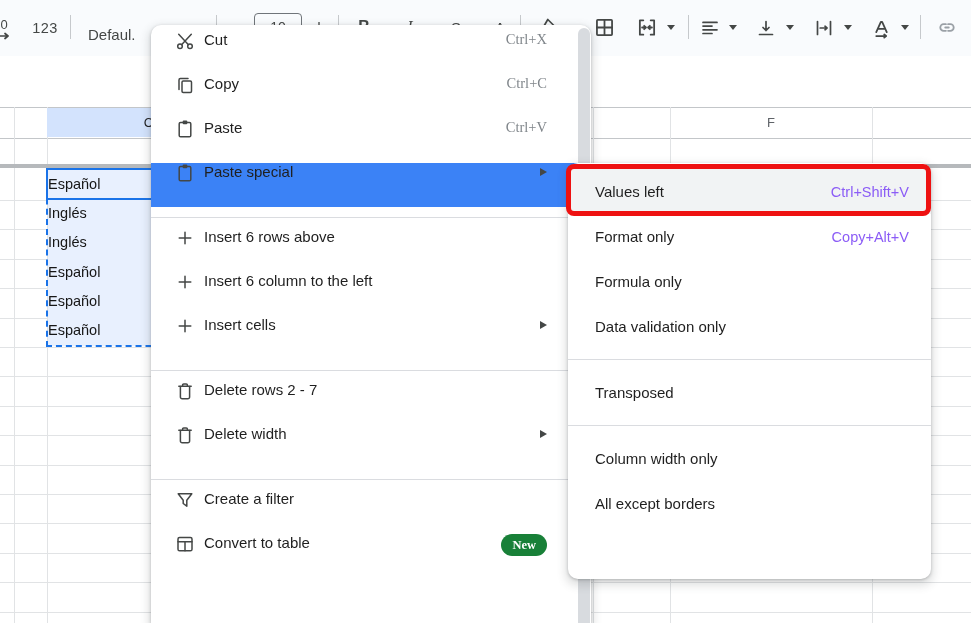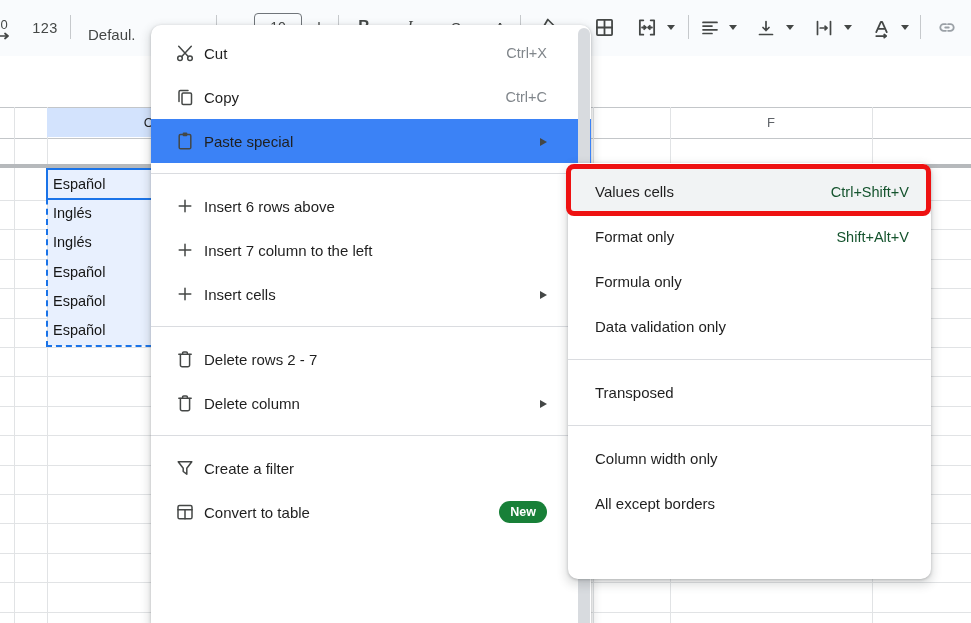--- a/index.html
+++ b/index.html
@@ -21,38 +21,38 @@
   .gridline{position:absolute;background:#e1e3e5;}
   .hdrline{position:absolute;background:#c3c6c9;}
   .col-letter{font-size:13px;display:flex;align-items:center;justify-content:center;}
   #frozen-divider{left:0;top:164px;width:971px;height:4px;background:#b6b9bc;z-index:6;}
   #sel-fill{left:48px;top:169px;width:202px;height:177px;background:#e8f0fe;z-index:3;}
   #sel-dashed{left:46px;top:168px;width:205px;height:179px;border:2px dashed #1a73e8;
               box-sizing:border-box;z-index:4;}
   #sel-active{left:46px;top:168px;width:205px;height:32px;border:2px solid #1a73e8;
               box-sizing:border-box;z-index:5;}
   #cells{left:48px;top:169.5px;width:200px;z-index:5;}
-  .cell{height:29.35px;line-height:29.35px;padding-left:5px;font-size:14.5px;color:#161616;
+  .cell{height:29.35px;line-height:29.35px;font-size:14.5px;color:#161616;
         white-space:nowrap;overflow:hidden;}
 
   
   .menu{position:absolute;background:#fff;
         box-shadow:0 1px 3px rgba(60,64,67,.3),0 4px 8px 3px rgba(60,64,67,.15);
         font-size:15px;color:#1f1f1f;}
   #context-menu{left:151px;top:25px;width:440px;height:598px;border-radius:10px 10px 0 0;
                 padding-top:6px;box-sizing:border-box;z-index:30;}
   #paste-special-submenu{left:568px;top:163px;width:363px;height:416px;border-radius:10px;
                 padding-top:6px;box-sizing:border-box;z-index:40;}
-  .cm-item{display:flex;align-items:center;height:44px;padding:0 20px 0 24px;}
+  .cm-item{display:flex;align-items:flex-start;height:44px;padding:0 20px 0 24px;}
   .cm-item.hovered{background:#3b82f6;}
   .sm-item{display:flex;align-items:center;height:45px;padding:0 20px 0 27px;}
   .sm-item.hovered{background:#f1f3f4;}
   .cm-ic{width:20px;height:20px;margin-right:9px;flex:none;display:flex;align-items:center;justify-content:center;}
-  .cm-trail{margin-left:auto;padding-right:24px;color:#80868b;font-size:14.5px;white-space:nowrap;}
-  .sm-trail{margin-left:auto;padding-right:2px;color:#14532d;font-size:14.5px;white-space:nowrap;}
+  .cm-trail{margin-left:auto;padding-right:24px;color:#80868b;font-size:14.5px;white-space:nowrap;font-family:Liberation Serif, serif;}
+  .sm-trail{margin-left:auto;padding-right:2px;color:#8b5cf6;font-size:14.5px;white-space:nowrap;}
   .cm-divider{height:1px;background:#dadce0;margin:10px 0;}
   .sub-arrow{width:0;height:0;border-top:4.5px solid transparent;border-bottom:4.5px solid transparent;
              border-left:7px solid #444746;}
   .badge{display:flex;align-items:center;height:22px;padding:0 11px;border-radius:11px;
          background:#188038;color:#fff;font-size:12.5px;font-weight:bold;}
   #menu-scrollbar{position:absolute;top:3px;right:1px;bottom:0;width:12px;background:#d8dbdf;
                   border-radius:7px 7px 0 0;}
   #red-highlight{left:566px;top:164px;width:365px;height:52px;border:5px solid #ee1111;
                  border-radius:8px;box-sizing:border-box;z-index:50;pointer-events:none;}
 
@@ -190,46 +190,56 @@
   <div class="cm-item">
     <span class="cm-ic">
       <svg width="20" height="20" viewBox="0 0 20 20" class="mi">
           <rect x="7" y="6" width="9.5" height="11.5" rx="1.2"></rect>
           <path d="M4 14.5 V4.9 A1.4 1.4 0 0 1 5.4 3.5 H13"></path>
         </svg>
     </span>
     <span>Copy</span>
     <span class="cm-trail">Ctrl+C</span>
   </div>
-  <div class="cm-item hovered">
+  <div class="cm-item">
     <span class="cm-ic">
       <svg width="20" height="20" viewBox="0 0 20 20" class="mi">
           <rect x="4.2" y="3.4" width="11.6" height="14.4" rx="1.4"></rect>
           <rect x="7.7" y="1.6" width="4.6" height="3.6" rx="1" fill="#444746" stroke="none"></rect>
         </svg>
     </span>
+    <span>Paste</span>
+    <span class="cm-trail">Ctrl+V</span>
+  </div>
+  <div class="cm-item hovered">
+    <span class="cm-ic">
+      <svg width="20" height="20" viewBox="0 0 20 20" class="mi">
+          <rect x="4.2" y="3.4" width="11.6" height="14.4" rx="1.4"></rect>
+          <rect x="7.7" y="1.6" width="4.6" height="3.6" rx="1" fill="#444746" stroke="none"></rect>
+        </svg>
+    </span>
     <span>Paste special</span>
     <span class="cm-trail"><span class="sub-arrow" style="display:inline-block"></span></span>
   </div>
   <div class="cm-divider"></div>
   <div class="cm-item">
     <span class="cm-ic">
       <svg width="20" height="20" viewBox="0 0 20 20" class="mi">
           <path d="M10 4.2 V15.8 M4.2 10 H15.8"></path>
         </svg>
     </span>
     <span>Insert 6 rows above</span>
   </div>
   <div class="cm-item">
     <span class="cm-ic">
       <svg width="20" height="20" viewBox="0 0 20 20" class="mi">
           <path d="M10 4.2 V15.8 M4.2 10 H15.8"></path>
         </svg>
     </span>
-    <span>Insert 7 column to the left</span>
+    <span>Insert 6 column to the left</span>
   </div>
   <div class="cm-item">
     <span class="cm-ic">
       <svg width="20" height="20" viewBox="0 0 20 20" class="mi">
           <path d="M10 4.2 V15.8 M4.2 10 H15.8"></path>
         </svg>
     </span>
     <span>Insert cells</span>
     <span class="cm-trail"><span class="sub-arrow" style="display:inline-block"></span></span>
   </div>
@@ -245,21 +255,21 @@
     <span>Delete rows 2 - 7</span>
   </div>
   <div class="cm-item">
     <span class="cm-ic">
       <svg width="20" height="20" viewBox="0 0 20 20" class="mi">
           <path d="M3.8 5.3 H16.2"></path>
           <path d="M7.6 5 V4.1 a1.1 1.1 0 0 1 1.1 -1.1 h2.6 a1.1 1.1 0 0 1 1.1 1.1 V5"></path>
           <path d="M5.4 5.5 V16 a1.8 1.8 0 0 0 1.8 1.8 h5.6 a1.8 1.8 0 0 0 1.8 -1.8 V5.5"></path>
         </svg>
     </span>
-    <span>Delete column</span>
+    <span>Delete width</span>
     <span class="cm-trail"><span class="sub-arrow" style="display:inline-block"></span></span>
   </div>
   <div class="cm-divider"></div>
   <div class="cm-item">
     <span class="cm-ic">
       <svg width="20" height="20" viewBox="0 0 20 20" class="mi">
           <path d="M3.2 3.8 H16.8 L11.8 10.3 V16.2 L8.2 13.5 V10.3 Z"></path>
         </svg>
     </span>
     <span>Create a filter</span>
@@ -274,26 +284,26 @@
     <span>Convert to table</span>
     <span class="cm-trail" style="padding-right:24px;">
       <span class="badge">New</span>
     </span>
   </div>
   <div id="menu-scrollbar"></div>
 </div>
 
 <div id="paste-special-submenu" class="menu">
   <div class="sm-item hovered">
-    <span>Values cells</span>
+    <span>Values left</span>
     <span class="sm-trail">Ctrl+Shift+V</span>
   </div>
   <div class="sm-item">
     <span>Format only</span>
-    <span class="sm-trail">Shift+Alt+V</span>
+    <span class="sm-trail">Copy+Alt+V</span>
   </div>
   <div class="sm-item">
     <span>Formula only</span>
   </div>
   <div class="sm-item">
     <span>Data validation only</span>
   </div>
   <div class="cm-divider"></div>
   <div class="sm-item">
     <span>Transposed</span>

